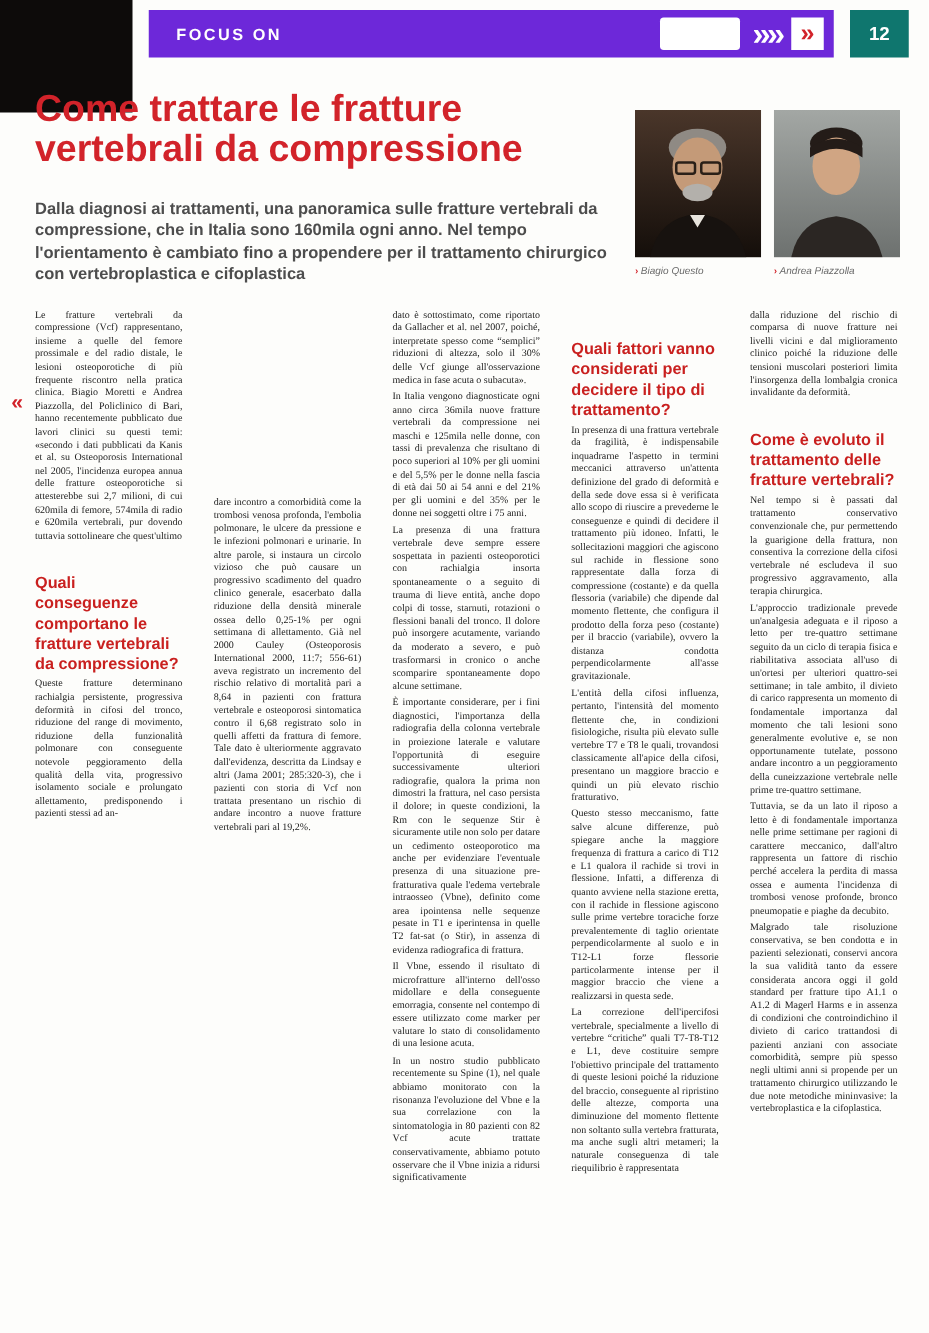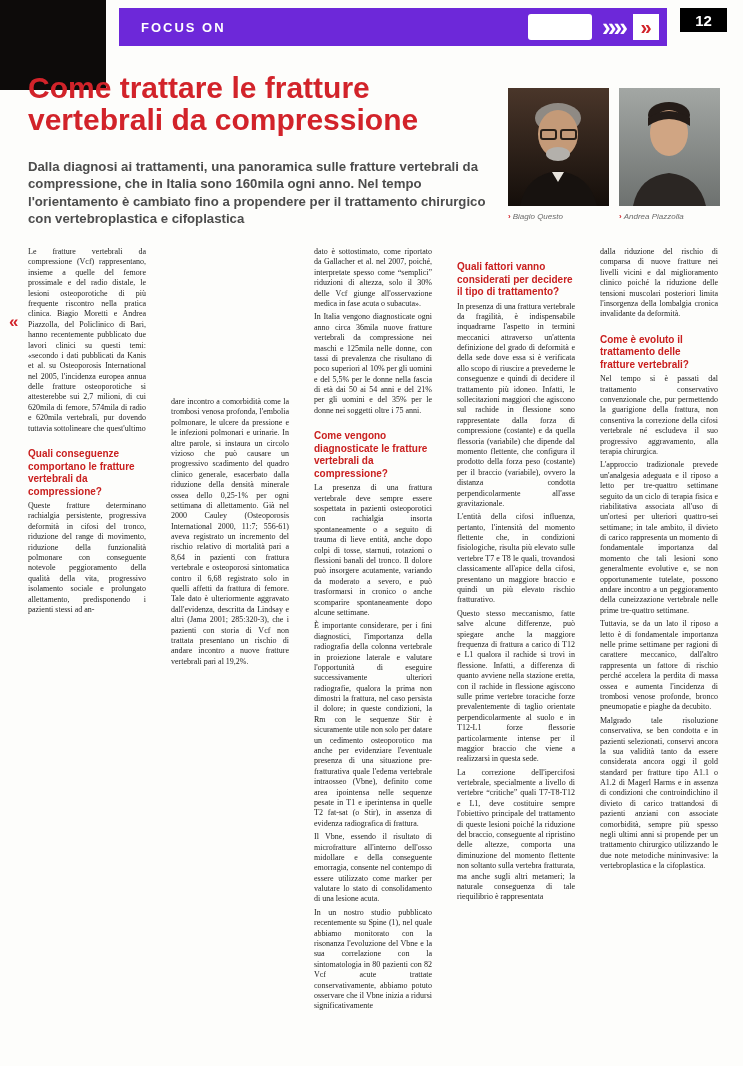--- a/index.html
+++ b/index.html
@@ -18,21 +18,21 @@
       radial-gradient(ellipse 15px 7px at 88% 80%, #e2e2dc 0 55%, transparent 56%),
       radial-gradient(ellipse 9px 7px at 70% 35%, #bdbdb7 0 50%, transparent 51%);}
   .header-bar{position:absolute;left:119px;top:8px;width:548px;height:38px;background:#6d28d9;
     display:flex;align-items:center;}
   .focus-label{color:#fff;font-weight:bold;font-size:13px;letter-spacing:2px;margin-left:22px;}
   .flex-spacer{flex:1;}
   .header-pill{width:64px;height:26px;background:#fff;border-radius:3px;margin-right:10px;}
   .header-chevrons{color:#fff;font-size:26px;font-weight:bold;letter-spacing:-3px;margin-right:8px;line-height:1;}
   .chevron-box{width:26px;height:26px;background:#fff;color:#d2232a;font-size:20px;font-weight:bold;
     display:flex;align-items:center;justify-content:center;margin-right:8px;line-height:1;}
-  .page-number-box{position:absolute;top:8px;right:16px;width:47px;height:24px;background:#000000;
+  .page-number-box{position:absolute;top:8px;right:16px;width:47px;height:38px;background:#0f766e;
     color:#fff;display:flex;align-items:center;justify-content:center;font-size:15px;font-weight:bold;}
 
   
   .title{position:absolute;left:28px;top:72px;width:470px;margin:0;color:#d2232a;
     font-size:30px;line-height:1.06;font-weight:bold;}
   .standfirst{position:absolute;left:28px;top:158px;width:474px;margin:0;color:#4d4d4d;
     font-size:13.2px;line-height:1.32;font-weight:bold;}
 
   
   .photo{position:absolute;top:88px;width:101px;height:118px;overflow:hidden;}
@@ -45,21 +45,21 @@
   .cap-marker{color:#d2232a;font-style:normal;font-weight:bold;margin-right:2px;}
 
   
   .margin-quote{position:absolute;left:9px;top:312px;color:#d2232a;font-size:17px;font-weight:bold;}
   .body-grid{position:absolute;left:28px;top:247px;width:690px;display:grid;
     grid-template-columns:repeat(5,1fr);column-gap:25px;}
   .col{min-width:0;}
   .col-offset{padding-top:150px;}
   .para{margin:0 0 3px;font-family:"Liberation Serif",serif;font-size:8px;line-height:1.3;
     text-align:justify;color:#1b1b1b;}
-  .q{margin:14px 0 3px;font-size:10px;line-height:1.25;color:#c9201f;font-weight:bold;}
+  .q{margin:24px 0 3px;font-size:13px;line-height:1.25;color:#c9201f;font-weight:bold;}
 </style>
 </head>
 <body>
 
 <div class="page">
 
   <div class="corner-image"></div>
   <div class="header-bar">
     <span class="focus-label">FOCUS ON</span>
     <span class="flex-spacer"></span>
@@ -120,21 +120,20 @@
       <p class="para">Queste fratture determinano rachialgia persistente, progressiva deformità in cifosi del tronco, riduzione del range di movimento, riduzione della funzionalità polmonare con conseguente notevole peggioramento della qualità della vita, progressivo isolamento sociale e prolungato allettamento, predisponendo i pazienti stessi ad an-</p>
     </div>
 
     <div class="col col-offset">
       <p class="para">dare incontro a comorbidità come la trombosi venosa profonda, l'embolia polmonare, le ulcere da pressione e le infezioni polmonari e urinarie. In altre parole, si instaura un circolo vizioso che può causare un progressivo scadimento del quadro clinico generale, esacerbato dalla riduzione della densità minerale ossea dello 0,25-1% per ogni settimana di allettamento. Già nel 2000 Cauley (Osteoporosis International 2000, 11:7; 556-61) aveva registrato un incremento del rischio relativo di mortalità pari a 8,64 in pazienti con frattura vertebrale e osteoporosi sintomatica contro il 6,68 registrato solo in quelli affetti da frattura di femore. Tale dato è ulteriormente aggravato dall'evidenza, descritta da Lindsay e altri (Jama 2001; 285:320-3), che i pazienti con storia di Vcf non trattata presentano un rischio di andare incontro a nuove fratture vertebrali pari al 19,2%.</p>
     </div>
 
     <div class="col">
       <p class="para">dato è sottostimato, come riportato da Gallacher et al. nel 2007, poiché, interpretate spesso come “semplici” riduzioni di altezza, solo il 30% delle Vcf giunge all'osservazione medica in fase acuta o subacuta».</p>
       <p class="para">In Italia vengono diagnosticate ogni anno circa 36mila nuove fratture vertebrali da compressione nei maschi e 125mila nelle donne, con tassi di prevalenza che risultano di poco superiori al 10% per gli uomini e del 5,5% per le donne nella fascia di età dai 50 ai 54 anni e del 21% per gli uomini e del 35% per le donne nei soggetti oltre i 75 anni.</p>
-      <h3 class="q">Come vengono diagnosticate le fratture vertebrali da compressione?</h3>
       <p class="para">La presenza di una frattura vertebrale deve sempre essere sospettata in pazienti osteoporotici con rachialgia insorta spontaneamente o a seguito di trauma di lieve entità, anche dopo colpi di tosse, starnuti, rotazioni o flessioni banali del tronco. Il dolore può insorgere acutamente, variando da moderato a severo, e può trasformarsi in cronico o anche scomparire spontaneamente dopo alcune settimane.</p>
       <p class="para">È importante considerare, per i fini diagnostici, l'importanza della radiografia della colonna vertebrale in proiezione laterale e valutare l'opportunità di eseguire successivamente ulteriori radiografie, qualora la prima non dimostri la frattura, nel caso persista il dolore; in queste condizioni, la Rm con le sequenze Stir è sicuramente utile non solo per datare un cedimento osteoporotico ma anche per evidenziare l'eventuale presenza di una situazione pre-fratturativa quale l'edema vertebrale intraosseo (Vbne), definito come area ipointensa nelle sequenze pesate in T1 e iperintensa in quelle T2 fat-sat (o Stir), in assenza di evidenza radiografica di frattura.</p>
       <p class="para">Il Vbne, essendo il risultato di microfratture all'interno dell'osso midollare e della conseguente emorragia, consente nel contempo di essere utilizzato come marker per valutare lo stato di consolidamento di una lesione acuta.</p>
       <p class="para">In un nostro studio pubblicato recentemente su Spine (1), nel quale abbiamo monitorato con la risonanza l'evoluzione del Vbne e la sua correlazione con la sintomatologia in 80 pazienti con 82 Vcf acute trattate conservativamente, abbiamo potuto osservare che il Vbne inizia a ridursi significativamente</p>
     </div>
 
     <div class="col">
       <h3 class="q">Quali fattori vanno considerati per decidere il tipo di trattamento?</h3>
       <p class="para">In presenza di una frattura vertebrale da fragilità, è indispensabile inquadrarne l'aspetto in termini meccanici attraverso un'attenta definizione del grado di deformità e della sede dove essa si è verificata allo scopo di riuscire a prevederne le conseguenze e quindi di decidere il trattamento più idoneo. Infatti, le sollecitazioni maggiori che agiscono sul rachide in flessione sono rappresentate dalla forza di compressione (costante) e da quella flessoria (variabile) che dipende dal momento flettente, che configura il prodotto della forza peso (costante) per il braccio (variabile), ovvero la distanza condotta perpendicolarmente all'asse gravitazionale.</p>
       <p class="para">L'entità della cifosi influenza, pertanto, l'intensità del momento flettente che, in condizioni fisiologiche, risulta più elevato sulle vertebre T7 e T8 le quali, trovandosi classicamente all'apice della cifosi, presentano un maggiore braccio e quindi un più elevato rischio fratturativo.</p>

